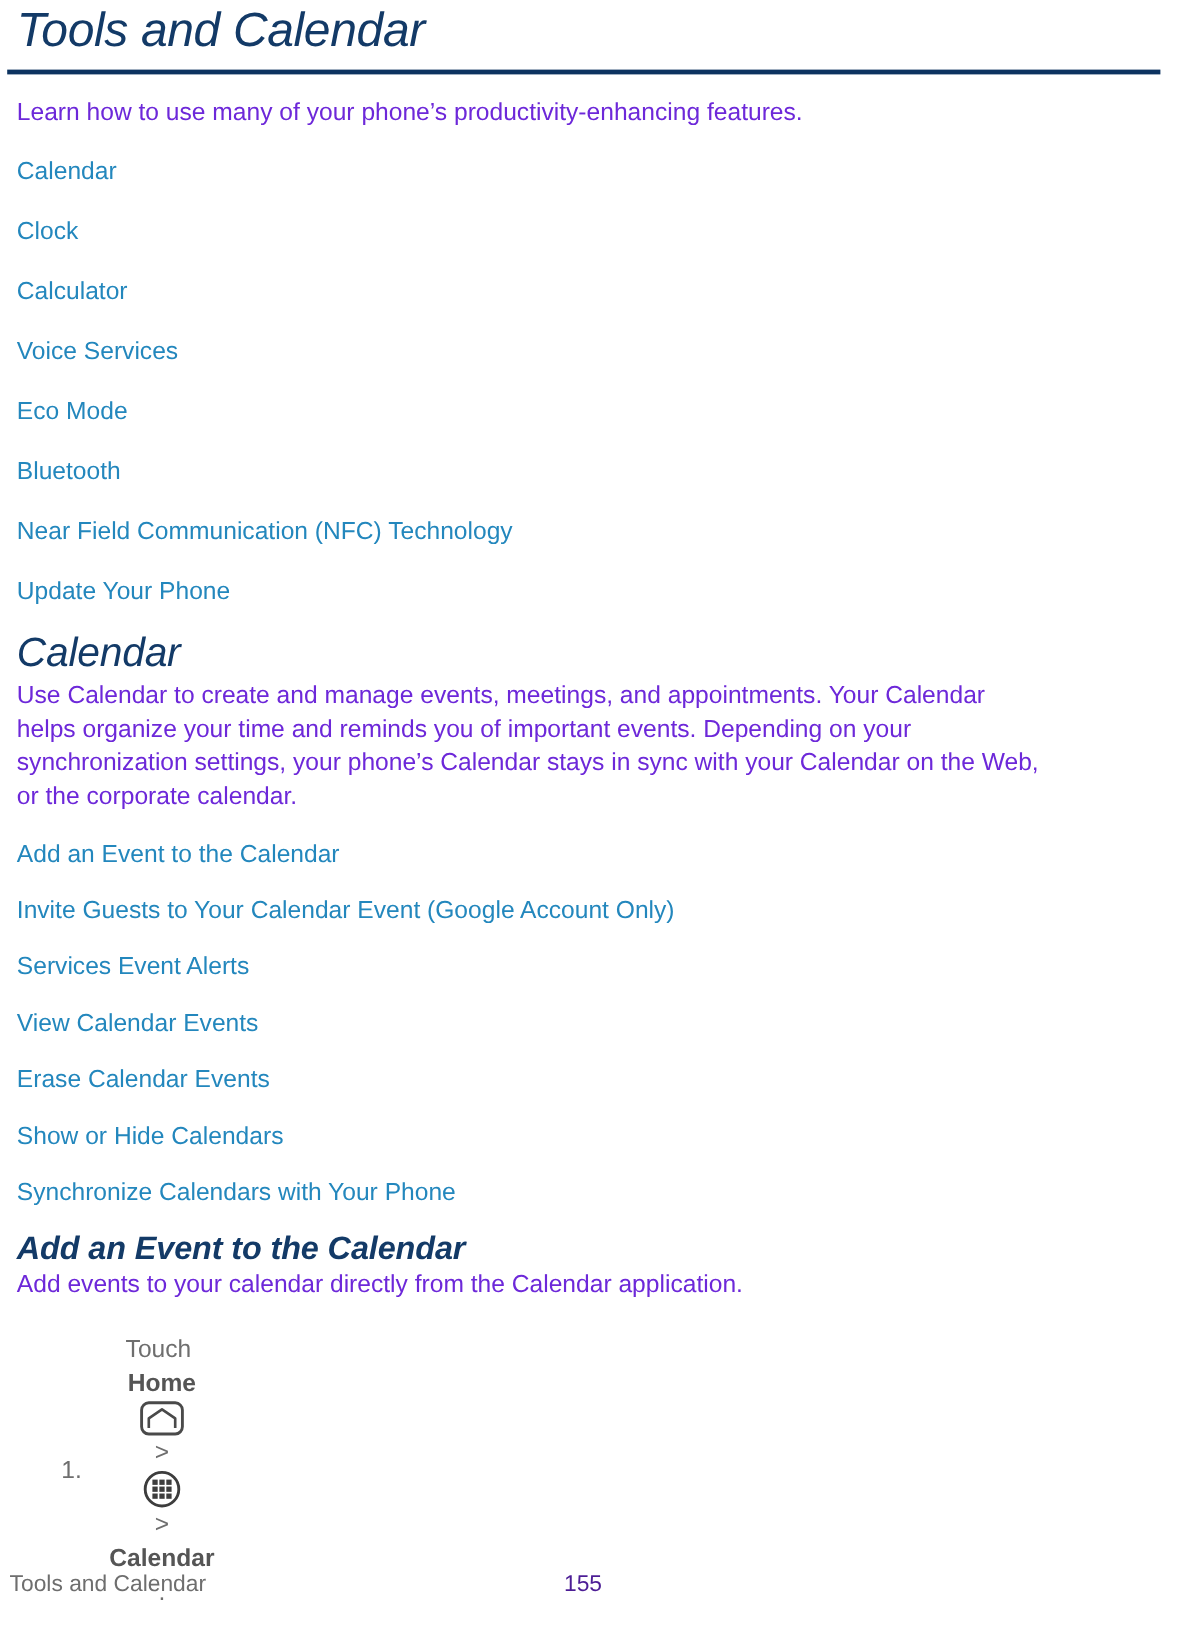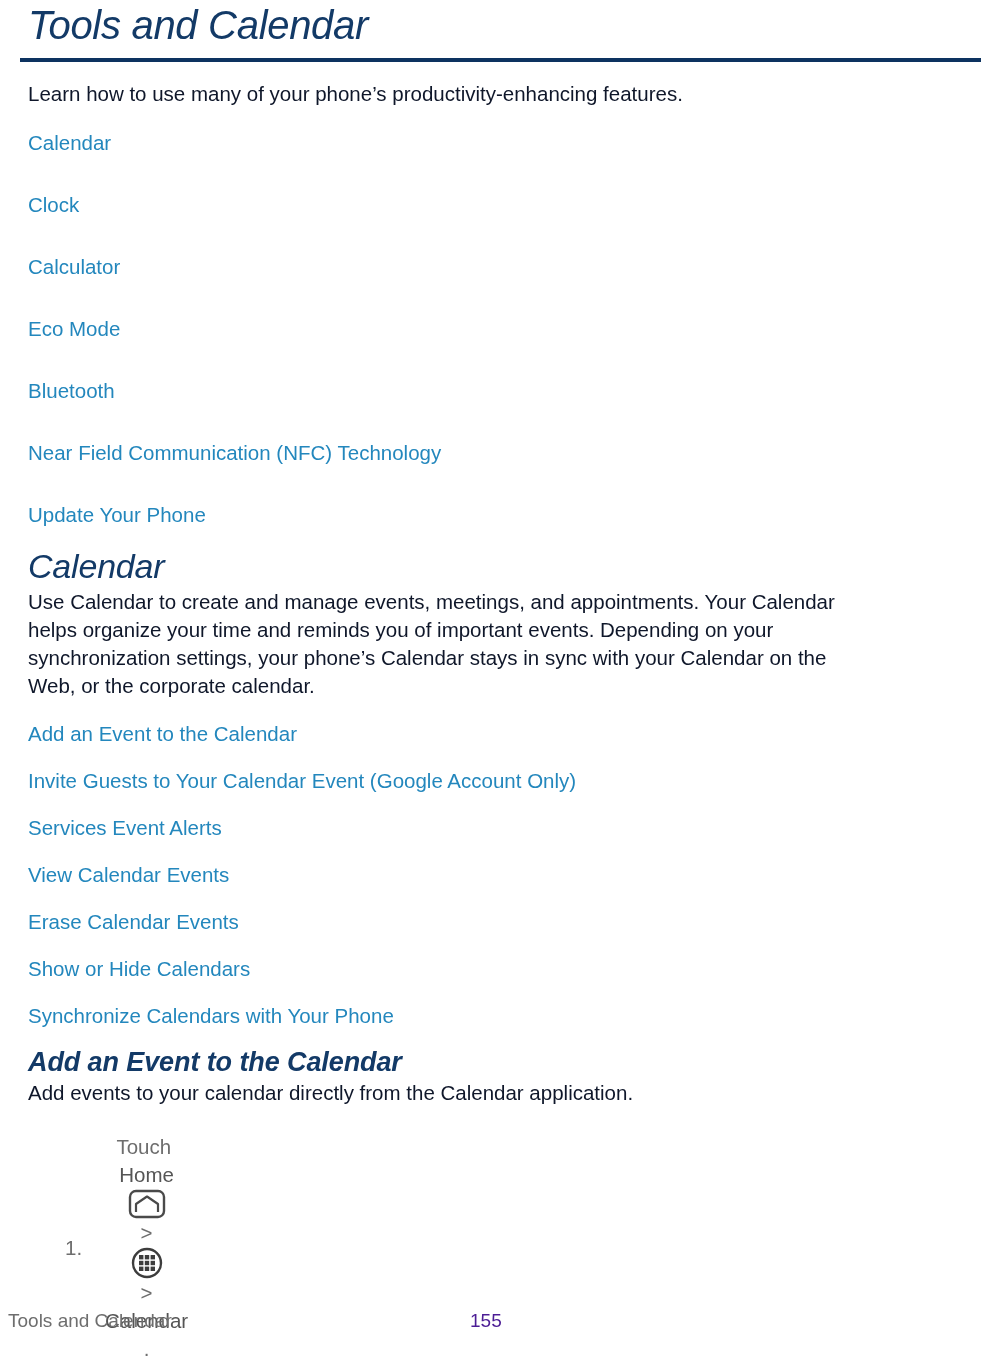--- a/index.html
+++ b/index.html
@@ -15,21 +15,21 @@
     -webkit-font-smoothing: antialiased;
     overflow: hidden;
   }
 
   .page {
     position: absolute;
     left: 0; top: 0;
     width: 872px;
     height: 1356px;
     box-sizing: border-box;
-    padding: 0 20px;
+    padding: 0 6px;
   }
 
   
   .chapter-title {
     font-style: italic;
     font-weight: 400;
     font-size: 40px;
     line-height: 46px;
     color: #133a67;
     margin: 0;
@@ -41,21 +41,21 @@
     background: #0d3360;
     margin: 6px 0 0 0;
     width: 961px;
     margin-left: 0;
   }
 
   
   .body-text {
     font-size: 20.5px;
     line-height: 28px;
-    color: #0f172a;
+    color: #6d28d9;
     margin: 0;
     padding: 0 0 0 8px;
     max-width: 960px;
   }
   .intro-para { margin-top: 18px; }
 
   
   .link-list {
     list-style: none;
     margin: 0;
@@ -63,21 +63,21 @@
   }
   .link-list li { margin: 0; padding: 0; }
   .toc-link {
     display: block;
     font-size: 20.5px;
     line-height: 26px;
     color: #2387bd;
     text-decoration: none;
     padding-left: 8px;
   }
-  .list-primary li { margin-top: 36px; }
+  .list-primary li { margin-top: 24px; }
   .list-primary li:first-child { margin-top: 22px; }
   .list-secondary li { margin-top: 21px; }
 
   
   .section-heading {
     font-style: italic;
     font-weight: 400;
     font-size: 34px;
     line-height: 40px;
     color: #133a67;
@@ -118,21 +118,21 @@
     flex: 0 0 40px;
     color: #6e6e6e;
   }
   .step-body {
     display: flex;
     align-items: center;
     flex-wrap: nowrap;
     flex-direction: column;
   }
   .step-body .w { white-space: pre; }
-  .bold { font-weight: 400; color: #555555; }
+  .bold { font-weight: 700; color: #555555; }
   .sep { padding: 0 6px; color: #6e6e6e; }
 
   
   .icon-inline {
     display: inline-block;
     vertical-align: middle;
     margin: 0 3px;
   }
   .icon-home svg, .icon-apps svg { display: block; }
 
@@ -176,20 +176,23 @@
 
   <ul class="link-list list-primary">
     <li>
       <a href="#" class="toc-link">Calendar</a>
     </li>
     <li>
       <a href="#" class="toc-link">Clock</a>
     </li>
     <li>
       <a href="#" class="toc-link">Calculator</a>
+    </li>
+    <li>
+      <a href="#" class="toc-link">Voice Services</a>
     </li>
     <li>
       <a href="#" class="toc-link">Eco Mode</a>
     </li>
     <li>
       <a href="#" class="toc-link">Bluetooth</a>
     </li>
     <li>
       <a href="#" class="toc-link">Near Field Communication (NFC) Technology</a>
     </li>

